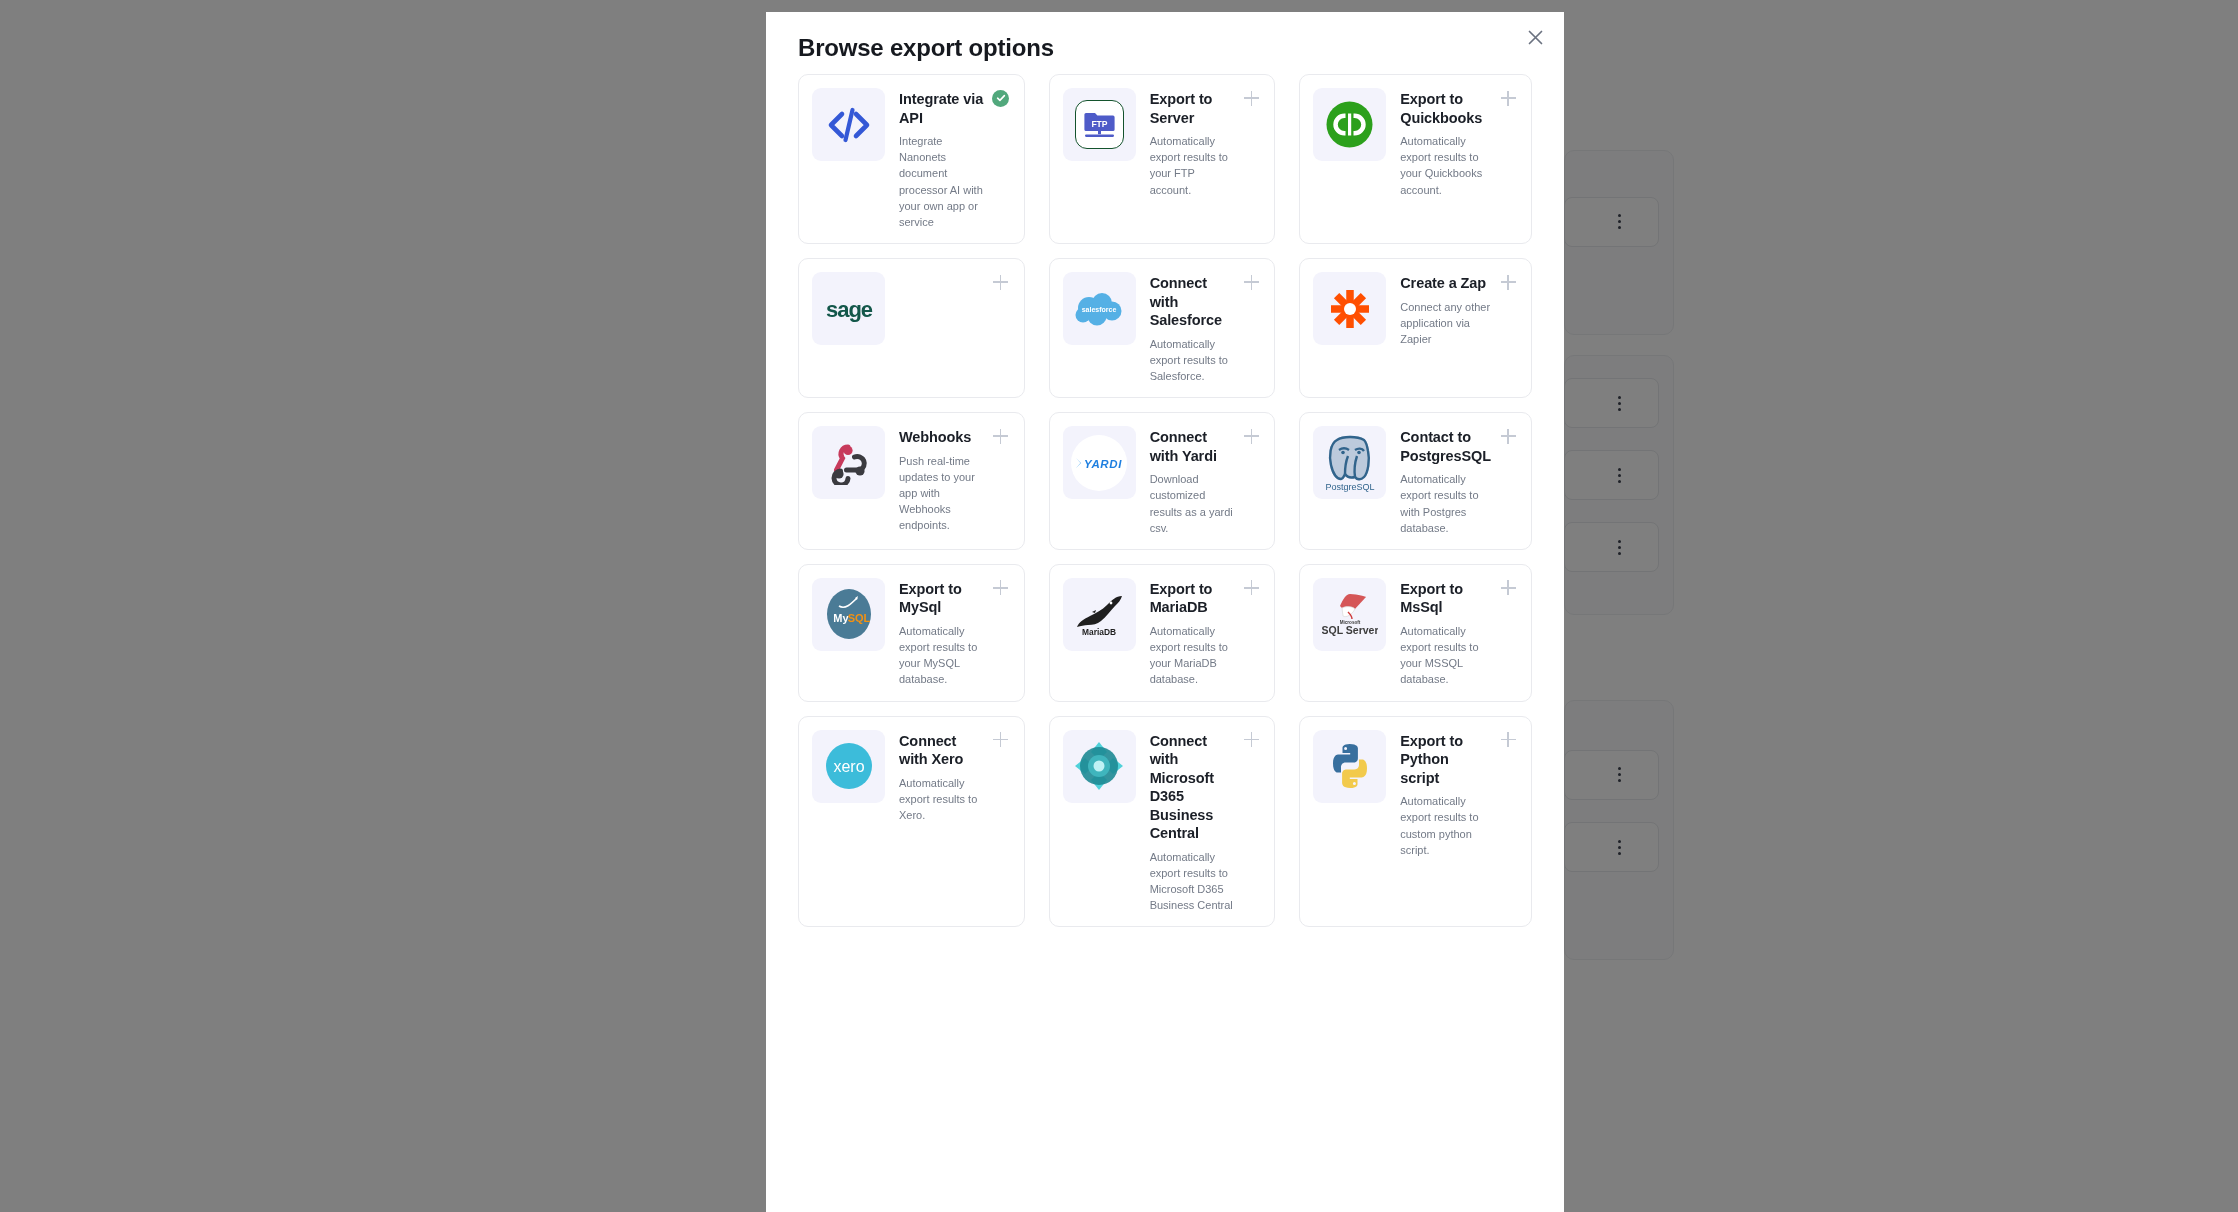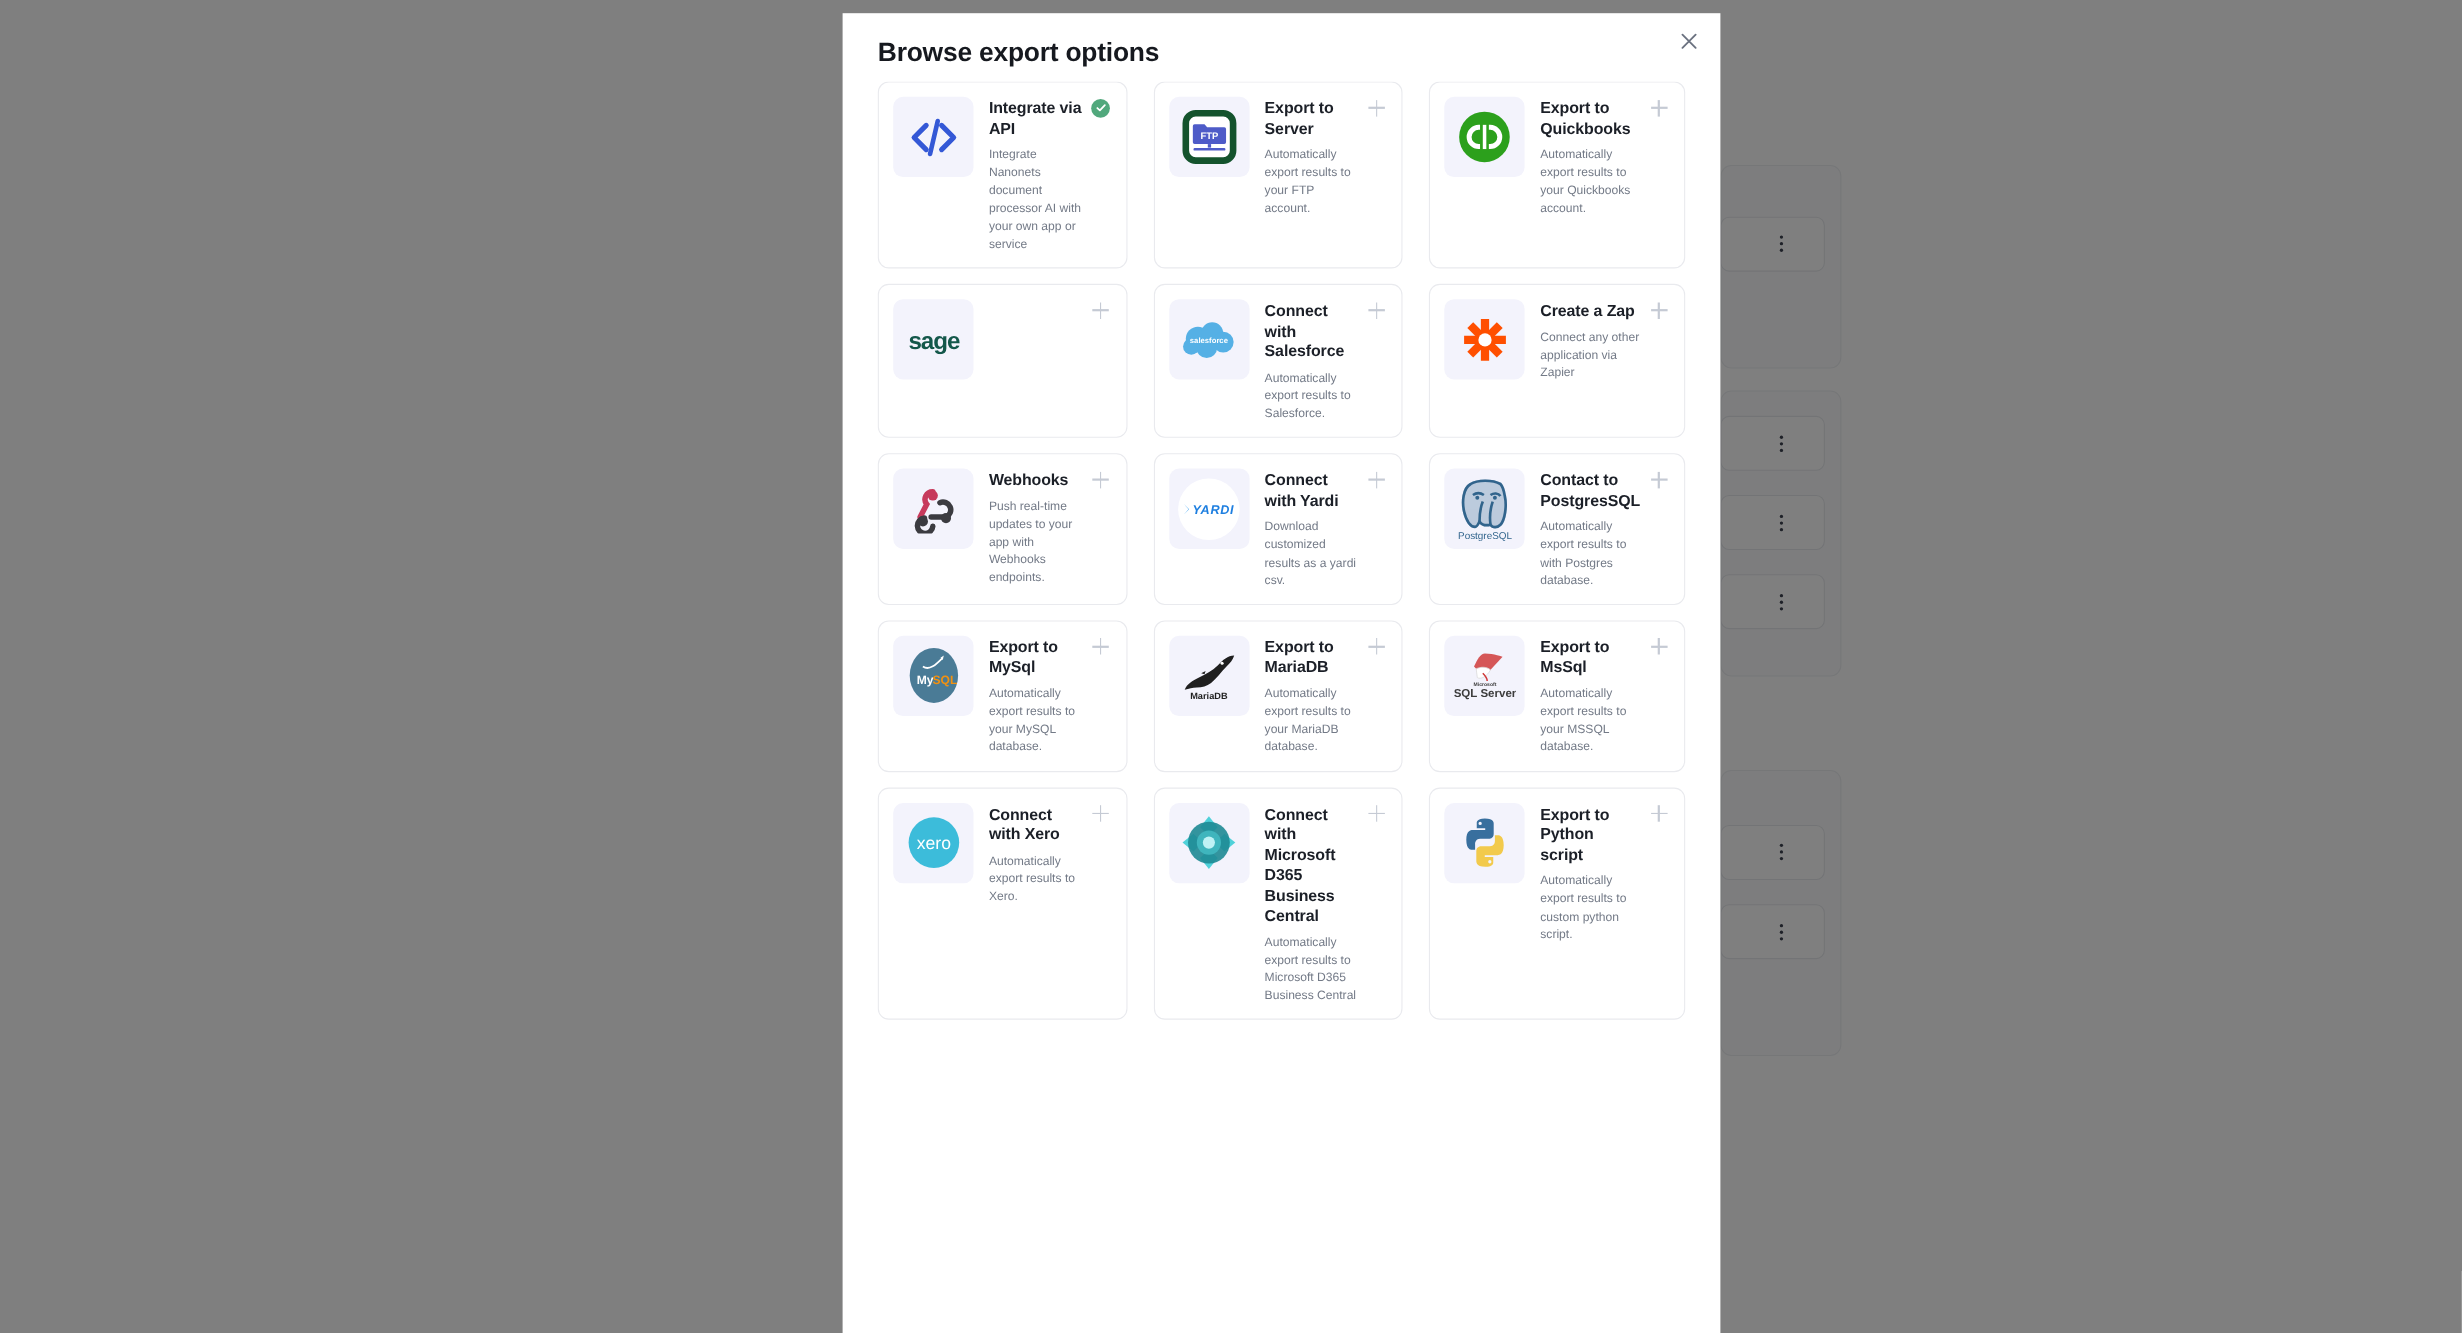--- a/index.html
+++ b/index.html
@@ -227,21 +227,21 @@
      <span class="card-action" title="Connected">
       <span class="check-badge">
         <svg width="10" height="10" viewBox="0 0 10 10">
                 <path d="M1.6 5.2 L3.9 7.4 L8.4 2.6" stroke="#ffffff" stroke-width="1.6" fill="none" stroke-linecap="round" stroke-linejoin="round"></path>
               </svg>
       </span>
           </span>
         </div>
         <div class="card">
           <div class="icon-tile">
-            <span style="width:49px;height:49px;border-radius:12px;background:#fff;border:6px solid #14532d;display:flex;align-items:center;justify-content:center;">
+            <span style="width:49px;height:49px;border-radius:12px;background:#fff;border:1px solid #14532d;display:flex;align-items:center;justify-content:center;">
         <svg width="33" height="31" viewBox="0 0 33 31" aria-hidden="true">
           <path d="M3 4 h9 l2.4 2.6 H30 a1.6 1.6 0 0 1 1.6 1.6 V20.4 a1.6 1.6 0 0 1 -1.6 1.6 H3 a1.6 1.6 0 0 1 -1.6 -1.6 V5.6 A1.6 1.6 0 0 1 3 4Z" fill="#4e5bc8"></path>
           <text x="16.5" y="17.6" font-family="'Liberation Sans',sans-serif" font-size="8.6" font-weight="700" fill="#ffffff" text-anchor="middle">FTP</text>
           <rect x="15" y="22" width="3" height="3.2" fill="#4e5bc8"></rect>
           <rect x="2" y="25.6" width="29" height="2.3" rx="1.1" fill="#4e5bc8"></rect>
         </svg>
             </span>
           </div>
      <div class="card-body">
        <div class="card-title">Export to Server</div>

